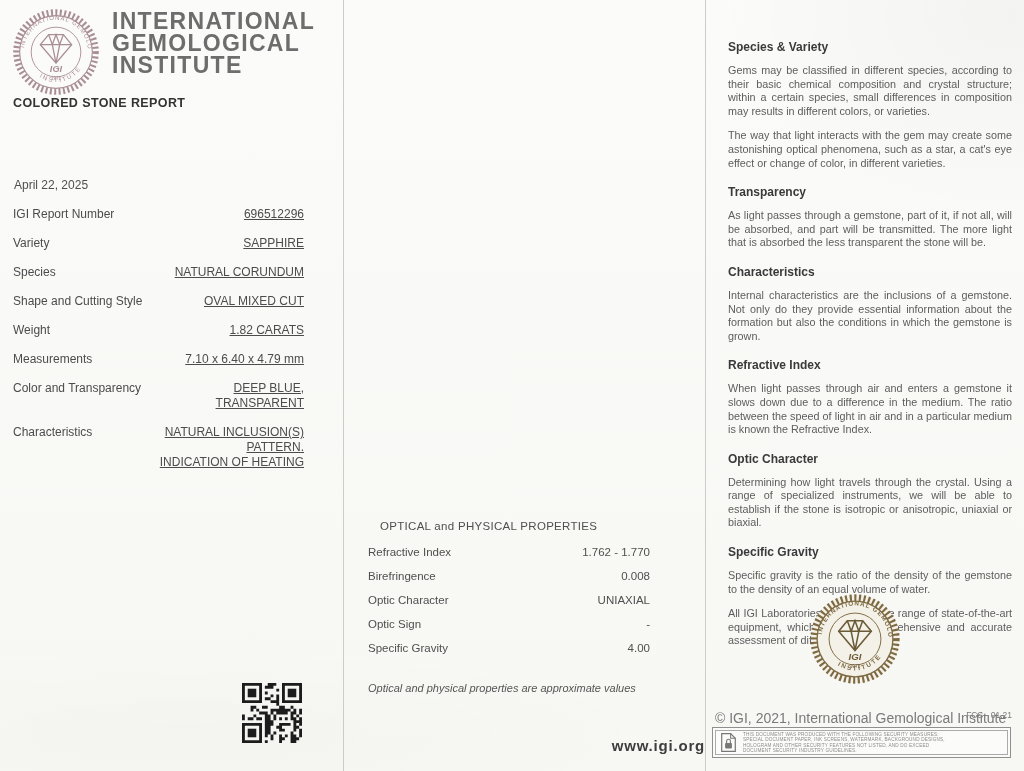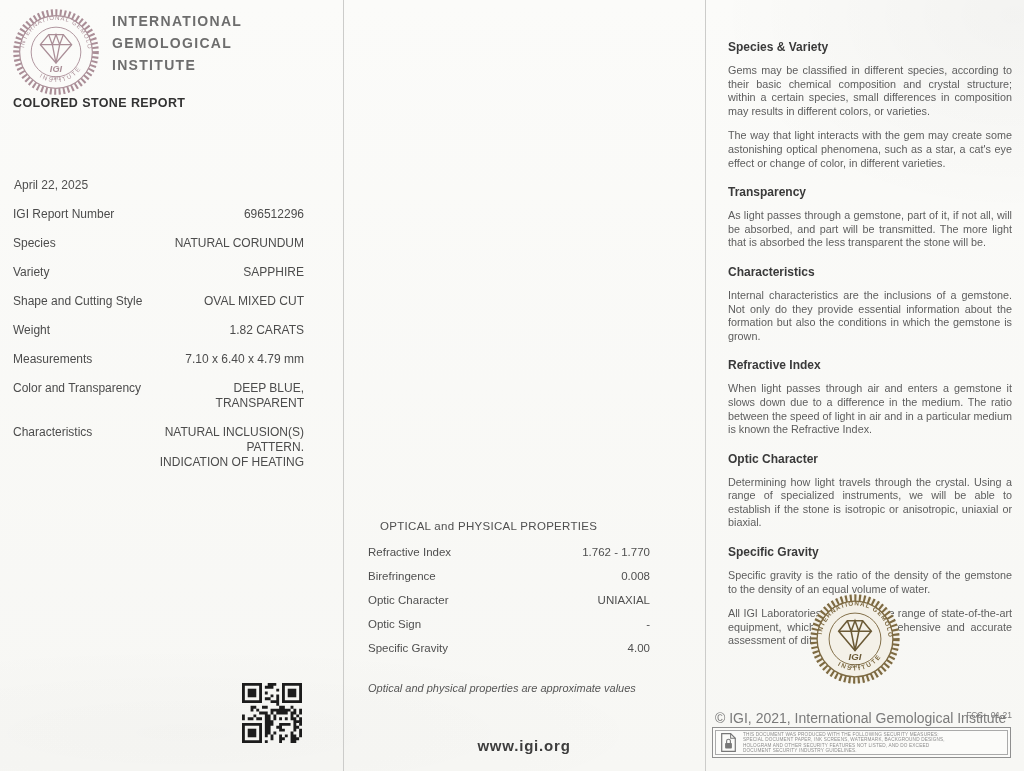--- a/index.html
+++ b/index.html
@@ -8,38 +8,38 @@
     font-family:"Liberation Sans",sans-serif;color:#5a5a5a;
     background:
       radial-gradient(ellipse 500px 90px at 18% 95%, rgba(0,0,0,0.015), transparent),
       radial-gradient(ellipse 300px 200px at 99% 2%, rgba(0,0,0,0.03), transparent),
       linear-gradient(#fbfbf9,#f7f7f4);
   }
   .vline{position:absolute;top:0;width:1px;height:771px;background:#ccccca;}
   .abs{position:absolute;}
 
   
-  .brand-title{left:112px;top:10px;font-size:14px;font-weight:600;color:#6d6d6d;
+  .brand-title{left:112px;top:10px;font-size:23px;font-weight:600;color:#6d6d6d;
     letter-spacing:1.3px;line-height:22px;}
   .report-type{left:13px;top:96px;font-size:12.5px;font-weight:bold;color:#333;
     letter-spacing:.4px;}
   .report-date{left:14px;top:178px;font-size:12px;color:#4f4f4f;}
   .fields{left:13px;top:207px;width:291px;display:flex;flex-direction:column;gap:14px;justify-content:space-between;}
   .field-row{display:flex;justify-content:space-between;align-items:flex-start;
     font-size:12px;line-height:15px;color:#4c4c4c;}
   .field-label{white-space:nowrap;padding-right:8px;}
-  .field-value{text-align:right;white-space:pre-line;}
+  .field-value{text-align:right;white-space:pre-line;text-decoration:underline;}
 
   
   .props{left:368px;top:520px;width:282px;}
   .props-heading{font-size:11.5px;color:#4f4f4f;letter-spacing:.3px;margin-bottom:13px;margin-left:12px;}
   .prop-row{display:flex;justify-content:space-between;font-size:11.5px;line-height:14px;
     color:#4f4f4f;margin-bottom:10px;}
   .props-note{left:368px;top:682px;width:290px;font-size:11px;font-style:italic;color:#555;}
-  .website{left:343px;top:737px;width:362px;text-align:center;font-size:15px;
+  .website{left:343px;top:737px;width:362px;text-align:right;font-size:15px;
     font-weight:bold;color:#3d3d3d;letter-spacing:.8px;}
   .qr{left:242px;top:683px;width:60px;height:60px;}
 
   
   .glossary{left:728px;top:24px;width:284px;}
   .gloss-heading{font-size:12px;font-weight:bold;color:#3a3a3a;margin:15px 0 10px 0;}
   .gloss-heading.first{margin-top:16px;}
   .glossary p{font-size:10.8px;line-height:13.6px;color:#5d5d5d;text-align:justify;
     margin:0 0 11px 0;}
 
@@ -93,26 +93,26 @@
 
   <div class="abs report-type">COLORED STONE REPORT</div>
   <div class="abs report-date">April 22, 2025</div>
 
   <div class="abs fields">
     <div class="field-row">
       <span class="field-label">IGI Report Number</span>
       <span class="field-value">696512296</span>
     </div>
     <div class="field-row">
+      <span class="field-label">Variety</span>
+      <span class="field-value">SAPPHIRE</span>
+    </div>
+    <div class="field-row">
       <span class="field-label">Species</span>
       <span class="field-value">NATURAL CORUNDUM</span>
-    </div>
-    <div class="field-row">
-      <span class="field-label">Variety</span>
-      <span class="field-value">SAPPHIRE</span>
     </div>
     <div class="field-row">
       <span class="field-label">Shape and Cutting Style</span>
       <span class="field-value">OVAL MIXED CUT</span>
     </div>
     <div class="field-row">
       <span class="field-label">Weight</span>
       <span class="field-value">1.82 CARATS</span>
     </div>
     <div class="field-row">

